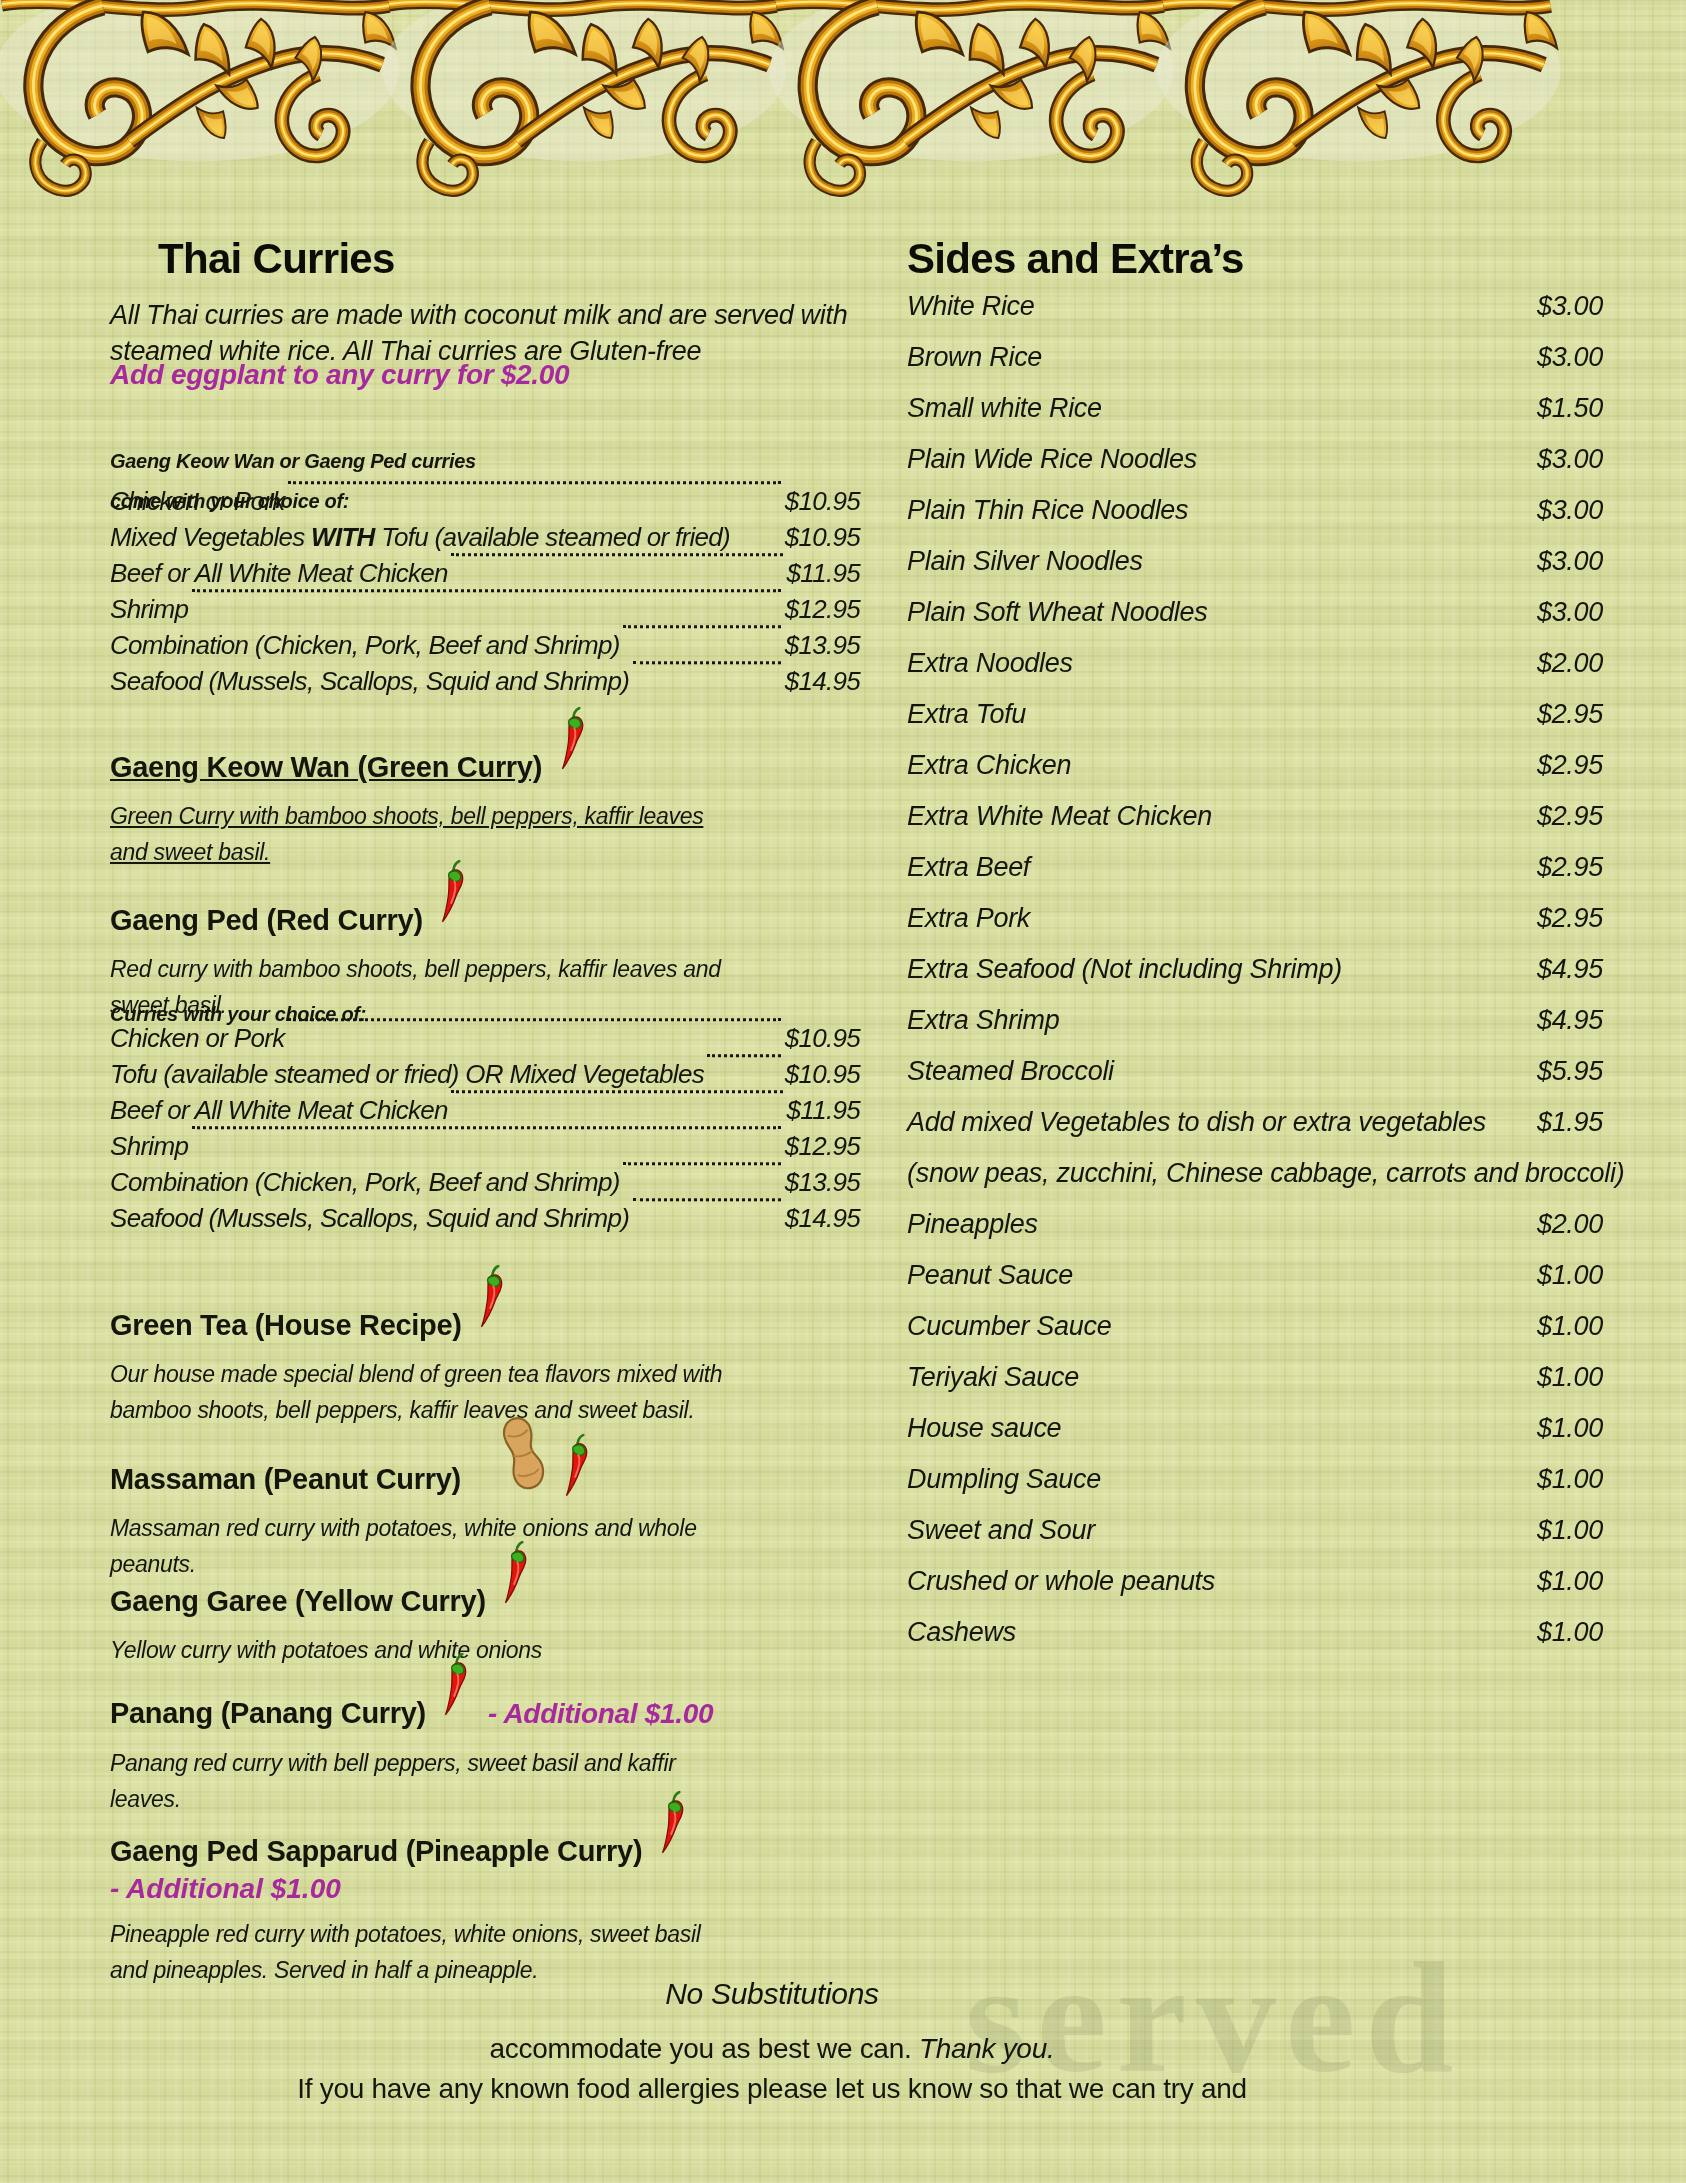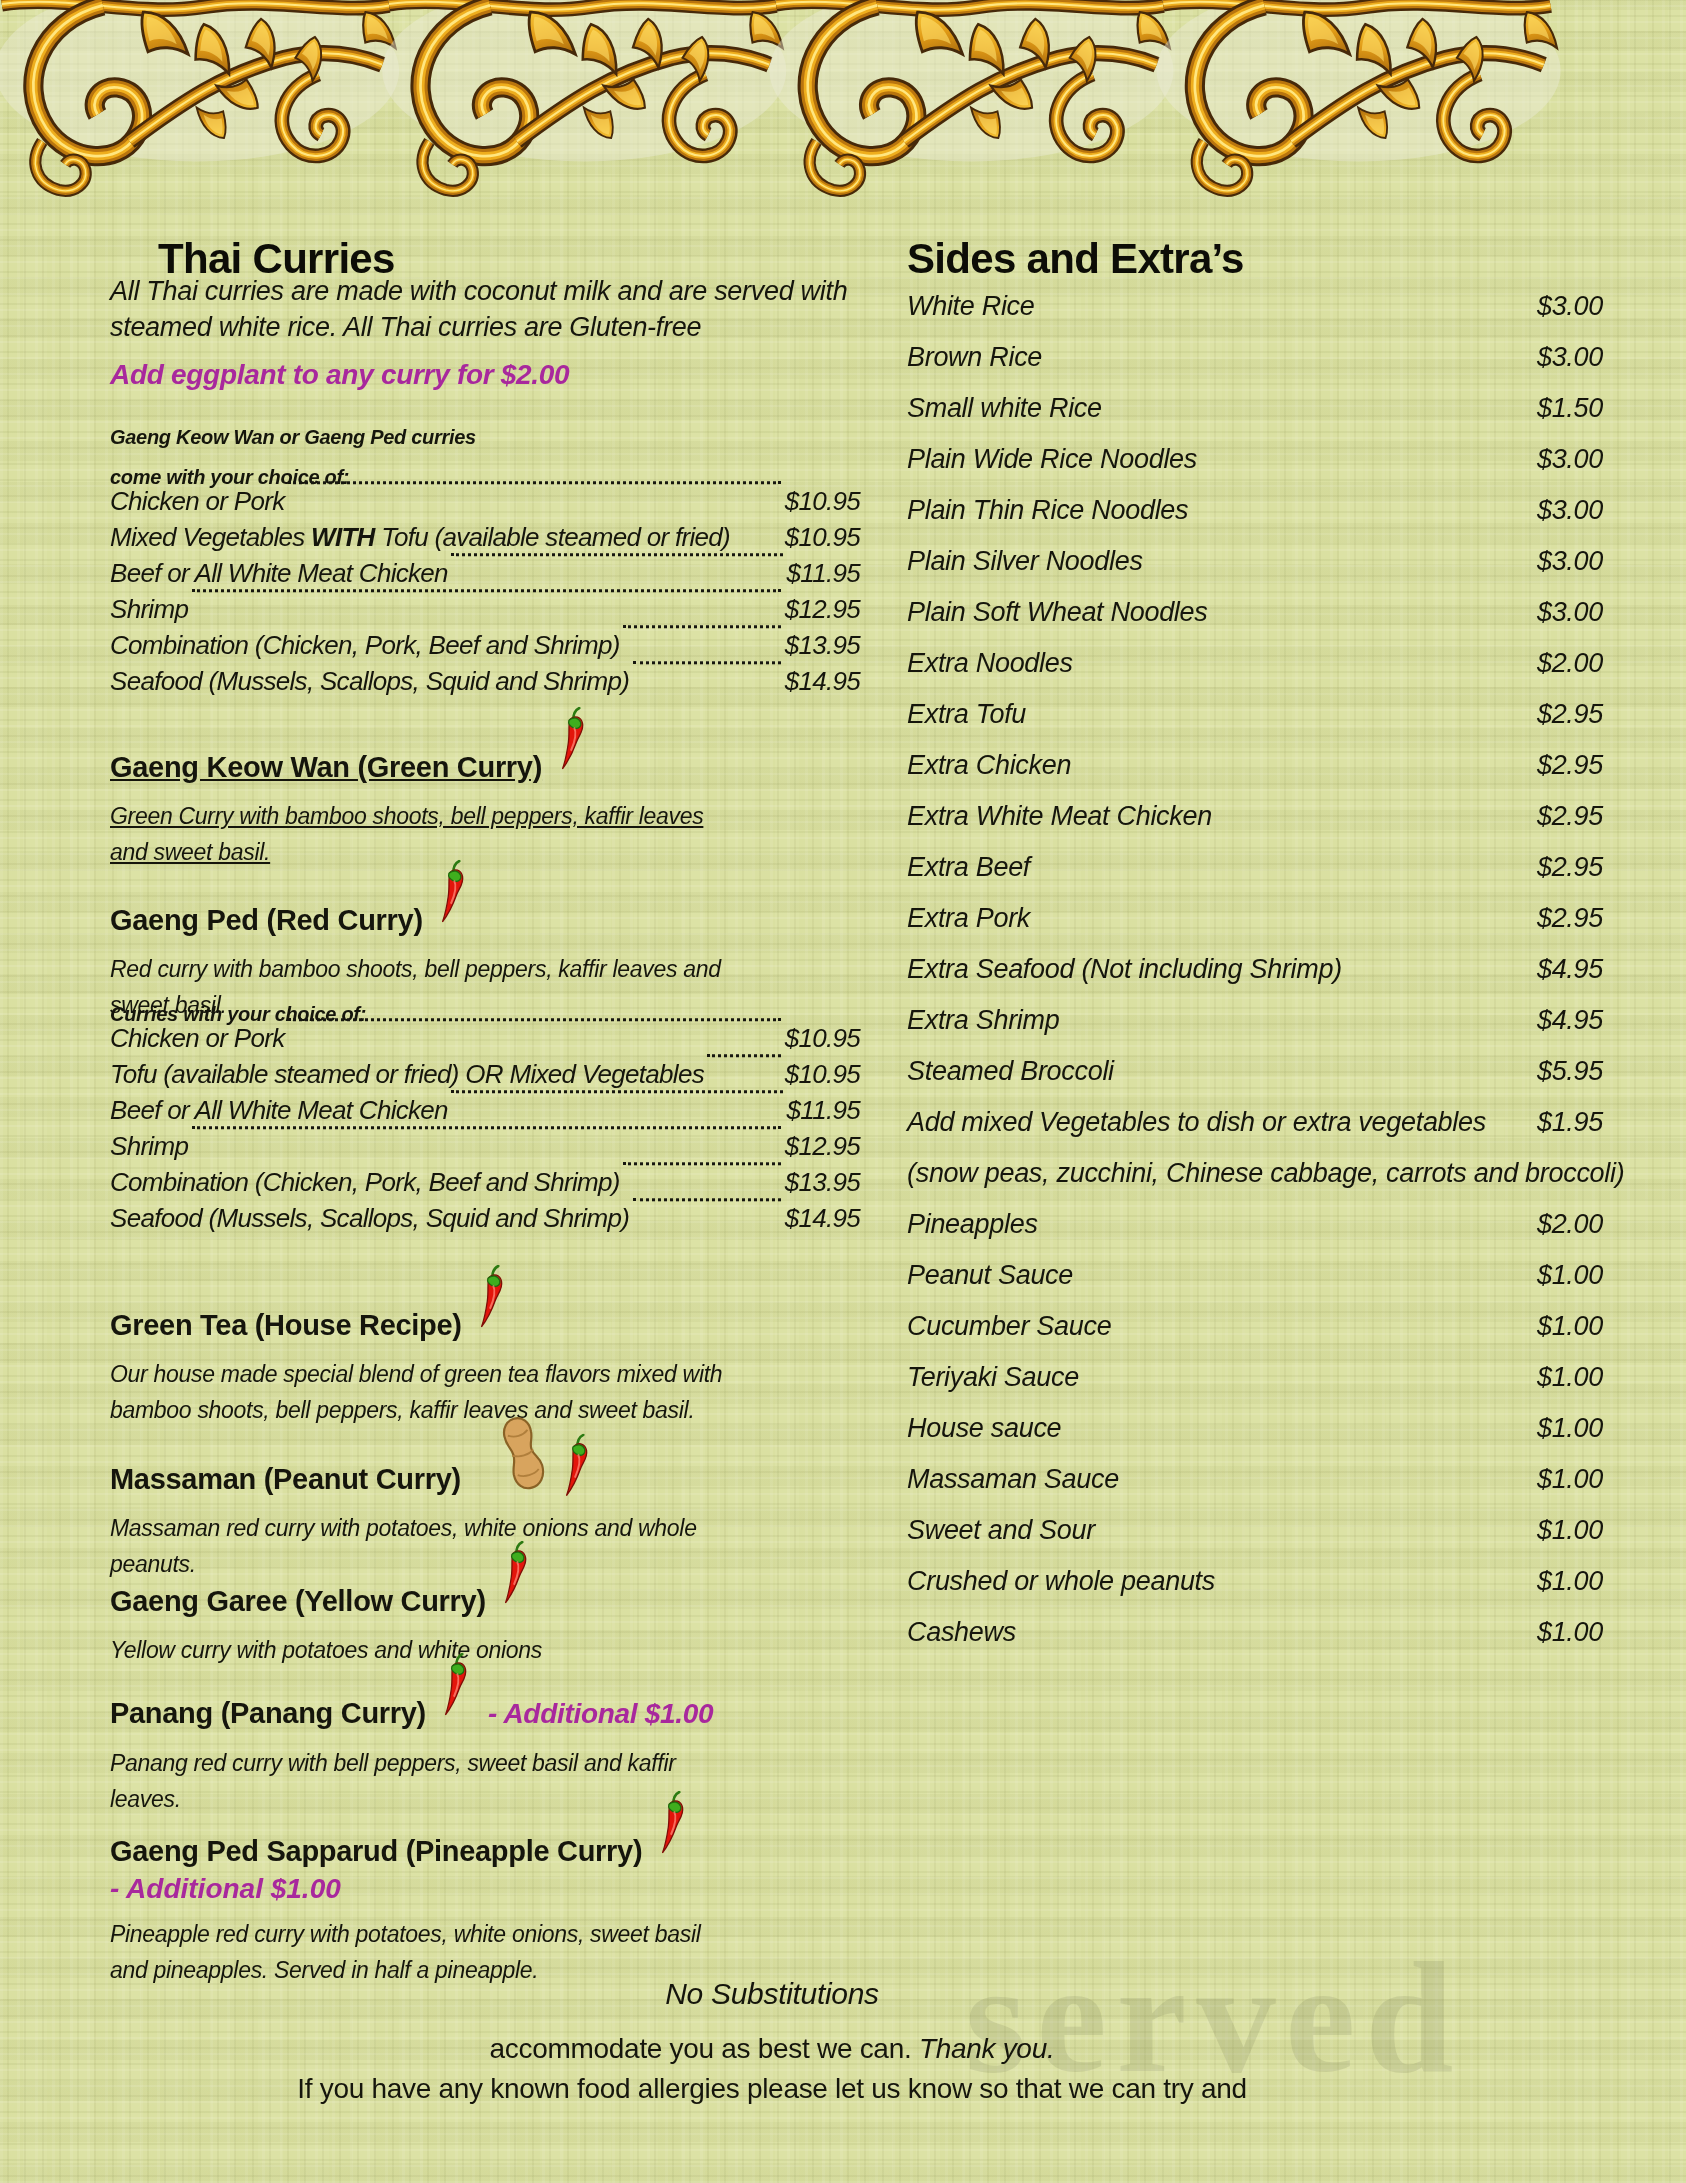--- a/index.html
+++ b/index.html
@@ -14,21 +14,21 @@
       repeating-linear-gradient(0deg, rgba(255,255,255,0.10) 0 2px, rgba(0,0,0,0) 2px 6px, rgba(120,126,62,0.09) 6px 8px, rgba(0,0,0,0) 8px 16px),
       repeating-linear-gradient(90deg, rgba(255,255,255,0.08) 0 2.7px, rgba(0,0,0,0) 2.7px 6.7px, rgba(116,120,58,0.08) 6.7px 8.8px, rgba(0,0,0,0) 8.8px 17.5px),
       repeating-linear-gradient(0deg, rgba(186,191,124,0.18) 0 20px, rgba(0,0,0,0) 20px 41px),
       repeating-linear-gradient(90deg, rgba(210,215,146,0.20) 0 23px, rgba(0,0,0,0) 23px 47px);
   }
   .abs{position:absolute;}
   .page-title{
     font-size:42px;font-weight:bold;letter-spacing:-0.7px;
     color:#0d0d07;white-space:nowrap;
   }
-  .multiline{white-space:pre-line;}
+  .multiline{white-space:pre-line;margin-top:24px;}
   .intro{font-size:27px;font-style:italic;line-height:36px;letter-spacing:-0.3px;width:776px;}
   .magenta{color:#a8289d;}
   .note-head{font-size:28px;font-weight:bold;font-style:italic;letter-spacing:-0.3px;}
   .group-head{font-size:20px;font-weight:bold;font-style:italic;line-height:40px;letter-spacing:-0.3px;}
   .plist{width:750px;}
   .prow{display:flex;align-items:flex-start;height:36px;font-size:26px;font-style:italic;letter-spacing:-0.7px;}
   .pname{white-space:nowrap;}
   .leader{flex:1 1 auto;border-bottom:3.4px dotted #16160f;margin:0 3.4px;transform:translateY(-4.7px);min-width:8px;}
   .leader.no-dots{border-bottom:none;}
   .pprice{white-space:nowrap;flex:0 0 auto;}
@@ -373,21 +373,21 @@
     </div>
     <div class="srow">
       <span class="sname">Teriyaki Sauce</span>
       <span class="sprice">$1.00</span>
     </div>
     <div class="srow">
       <span class="sname">House sauce</span>
       <span class="sprice">$1.00</span>
     </div>
     <div class="srow">
-      <span class="sname">Massaman Sauce</span>
+      <span class="sname">Dumpling Sauce</span>
       <span class="sprice">$1.00</span>
     </div>
     <div class="srow">
       <span class="sname">Sweet and Sour</span>
       <span class="sprice">$1.00</span>
     </div>
     <div class="srow">
       <span class="sname">Crushed or whole peanuts</span>
       <span class="sprice">$1.00</span>
     </div>

